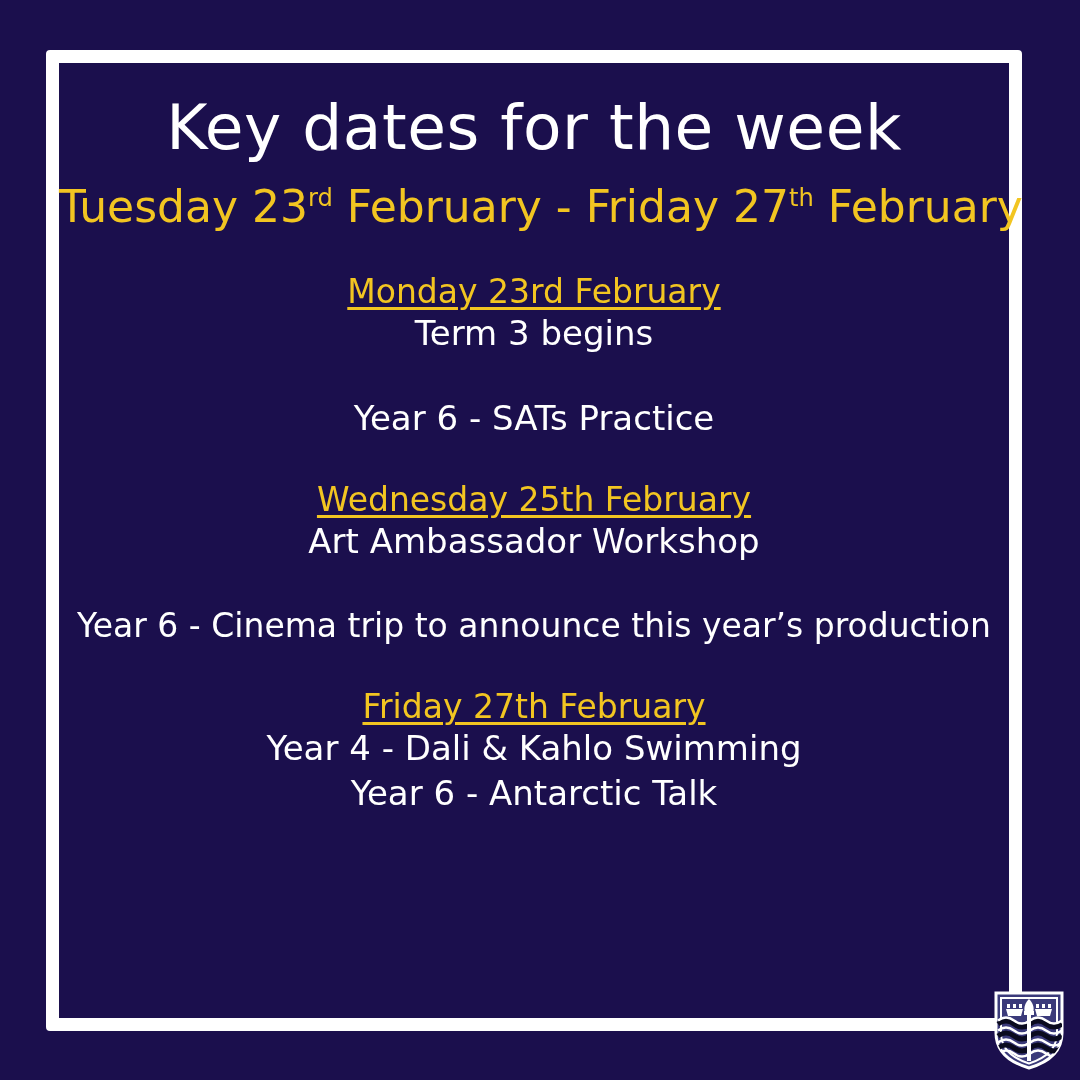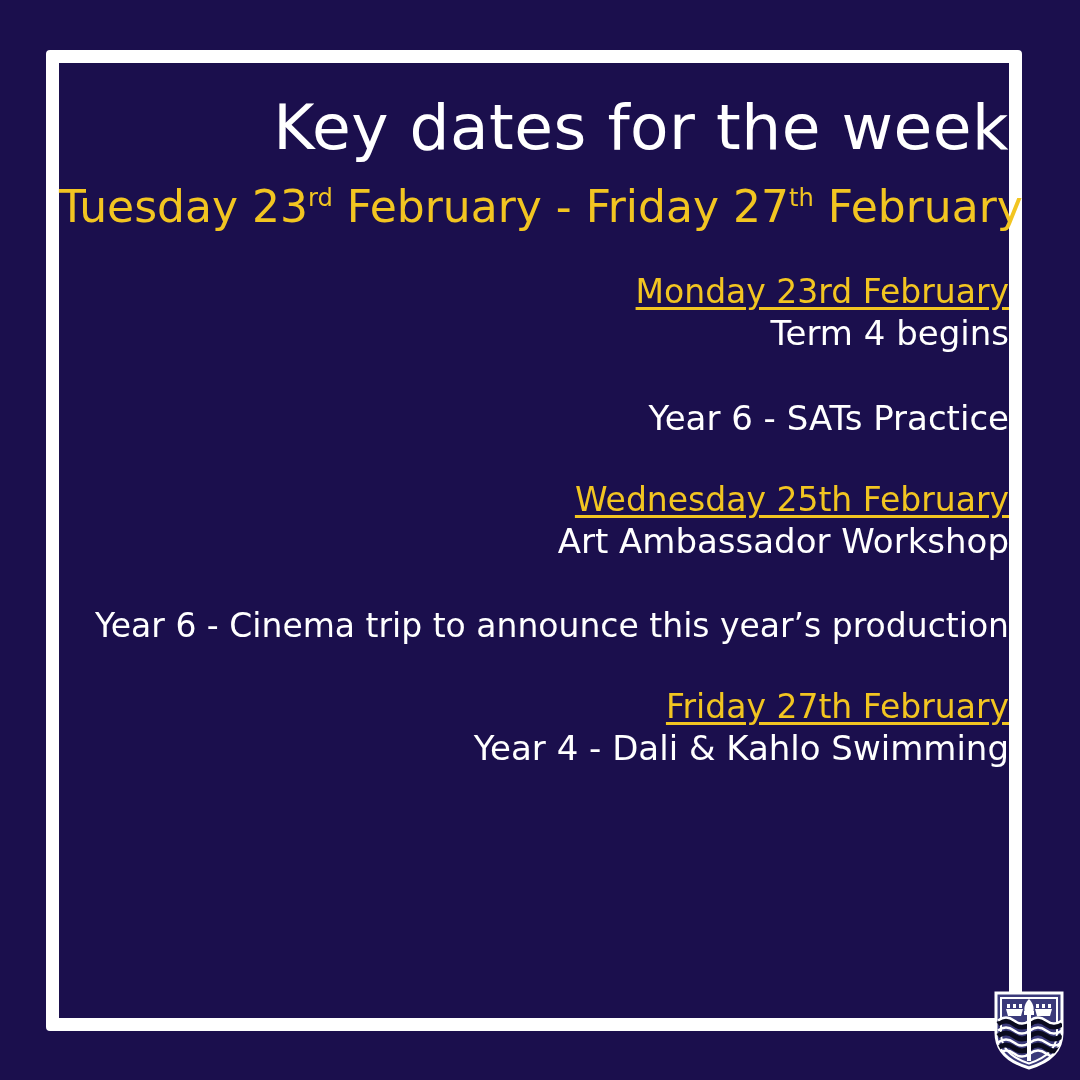--- a/index.html
+++ b/index.html
@@ -29,21 +29,21 @@
     pointer-events: none;
   }
   
   #content {
     position: absolute;
     left: 59px;
     top: 63px;
     right: 71px;
     bottom: 62px;
     box-sizing: border-box;
-    text-align: right;
+    text-align: center;
   }
   .title {
     color: #ffffff;
     font-size: 63px;
     line-height: 1.0;
     font-weight: 400;
     letter-spacing: 0.5px;
     margin: 0;
     padding-top: 33px;
     white-space: nowrap;
@@ -104,39 +104,40 @@
   <div id="content">
 
     <div class="title">Key dates for the week</div>
 
     <div class="subtitle"><span>Tuesday 23</span><sup>rd</sup><span> February - Friday 27</span><sup>th</sup><span> February</span></div>
 
     <div class="entries">
 
       <div class="entry">
         <div class="entry-date">Monday 23rd February</div>
-        <div class="entry-line">Term 4 begins</div>
+        <div class="entry-line">Term 3 begins</div>
       </div>
 
       <div class="entry">
         <div class="entry-line">Year 6 - SATs Practice</div>
       </div>
 
       <div class="entry">
         <div class="entry-date">Wednesday 25th February</div>
         <div class="entry-line">Art Ambassador Workshop</div>
       </div>
 
       <div class="entry">
         <div class="entry-line wide">Year 6 - Cinema trip to announce this year’s production</div>
       </div>
 
       <div class="entry">
         <div class="entry-date">Friday 27th February</div>
         <div class="entry-line">Year 4 - Dali &amp; Kahlo Swimming</div>
+        <div class="entry-line">Year 6 - Antarctic Talk</div>
       </div>
 
     </div>
   </div>
 
   <svg id="crest" viewBox="0 0 78 86">
     <defs>
       <clipPath id="shieldClip">
         <path d="M6 6 L72 6 L72 46 C72 66 56 76 39 81 C22 76 6 66 6 46 Z"></path>
       </clipPath>

